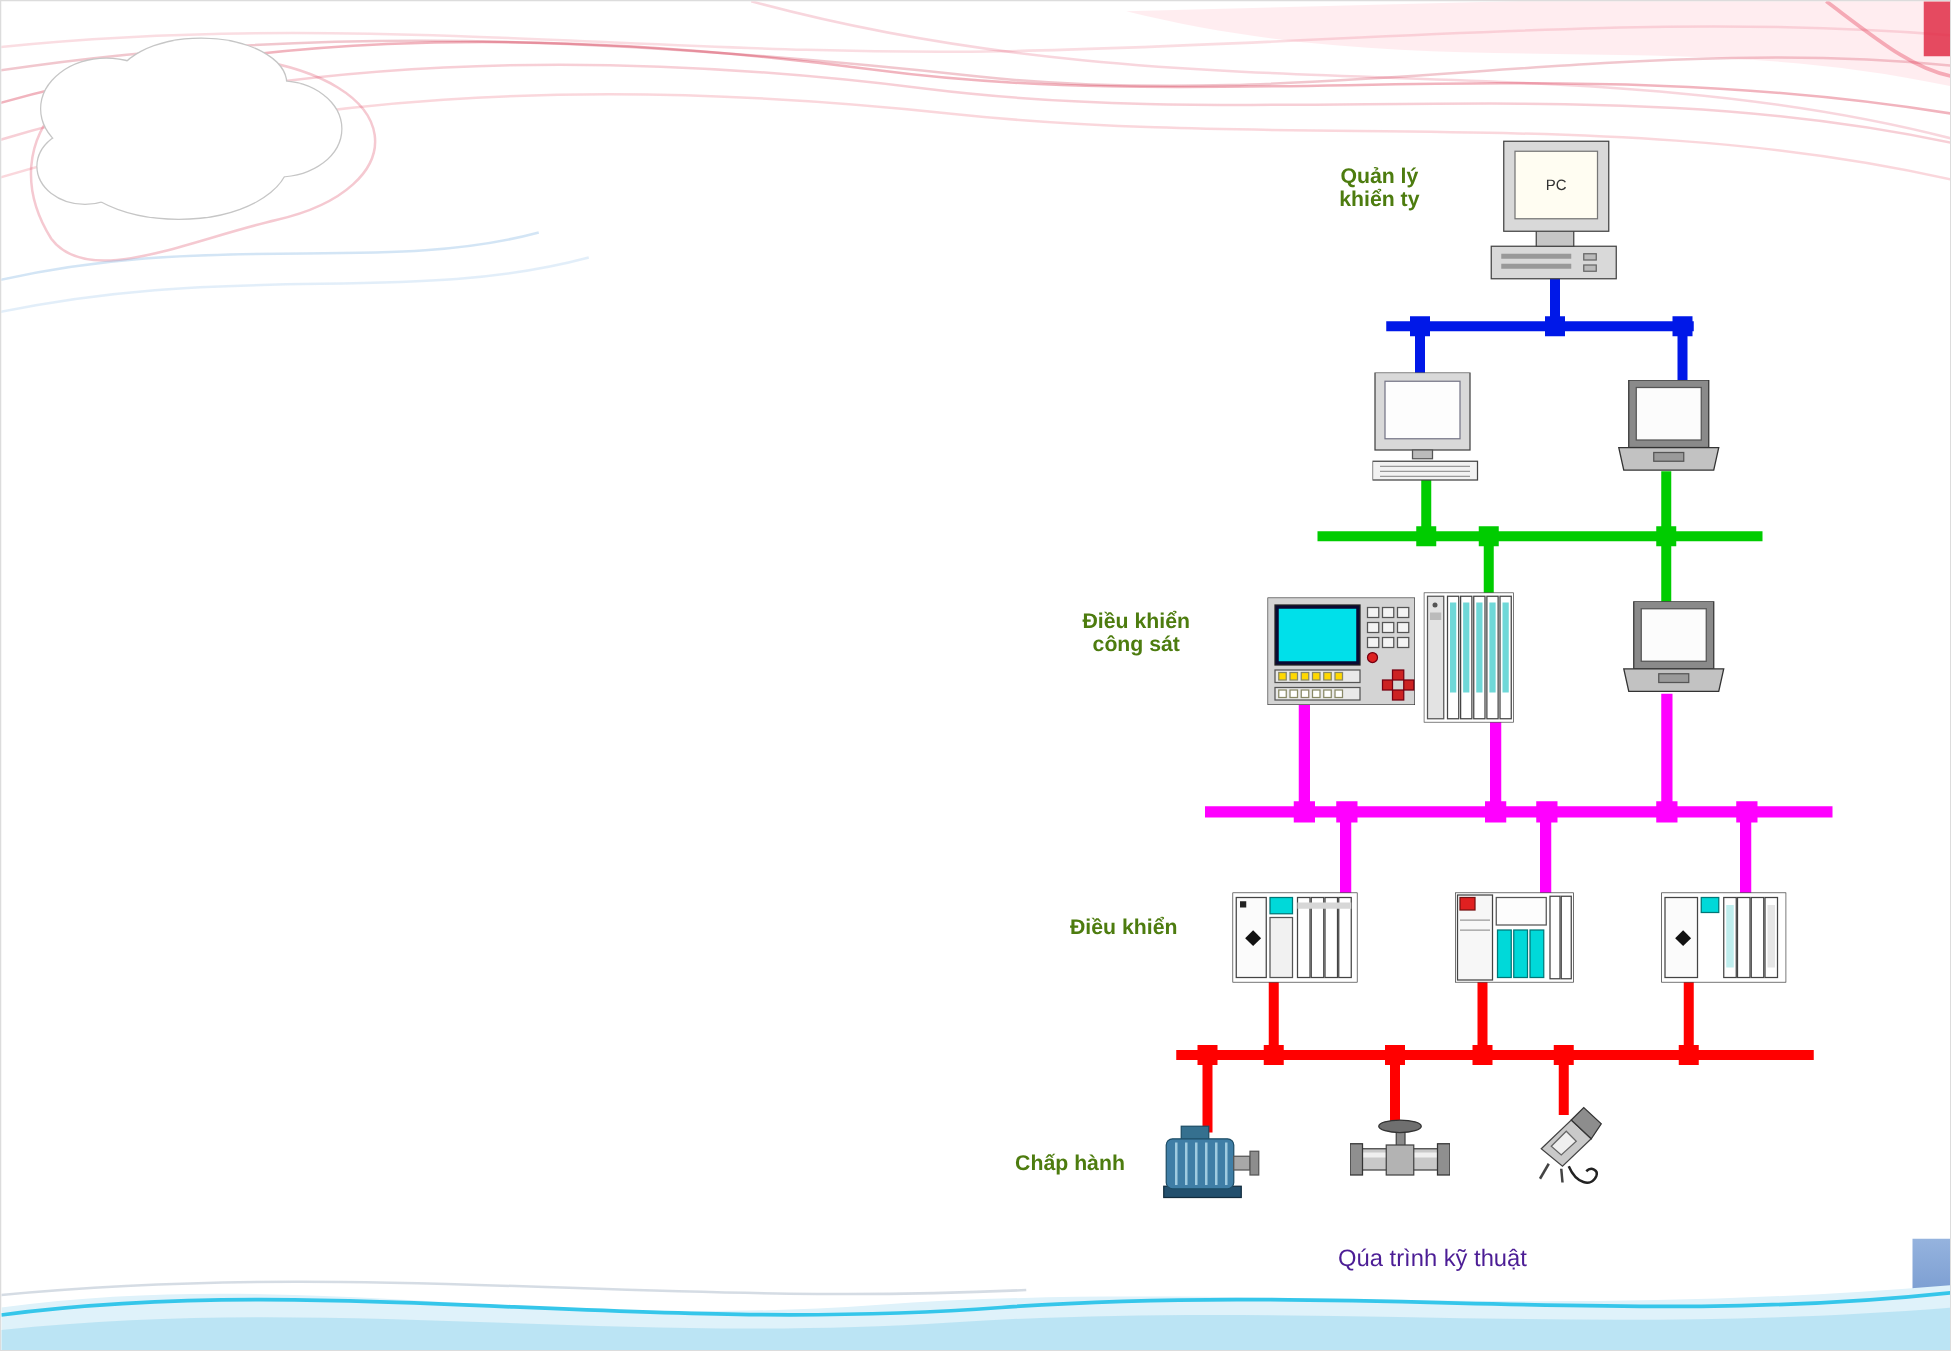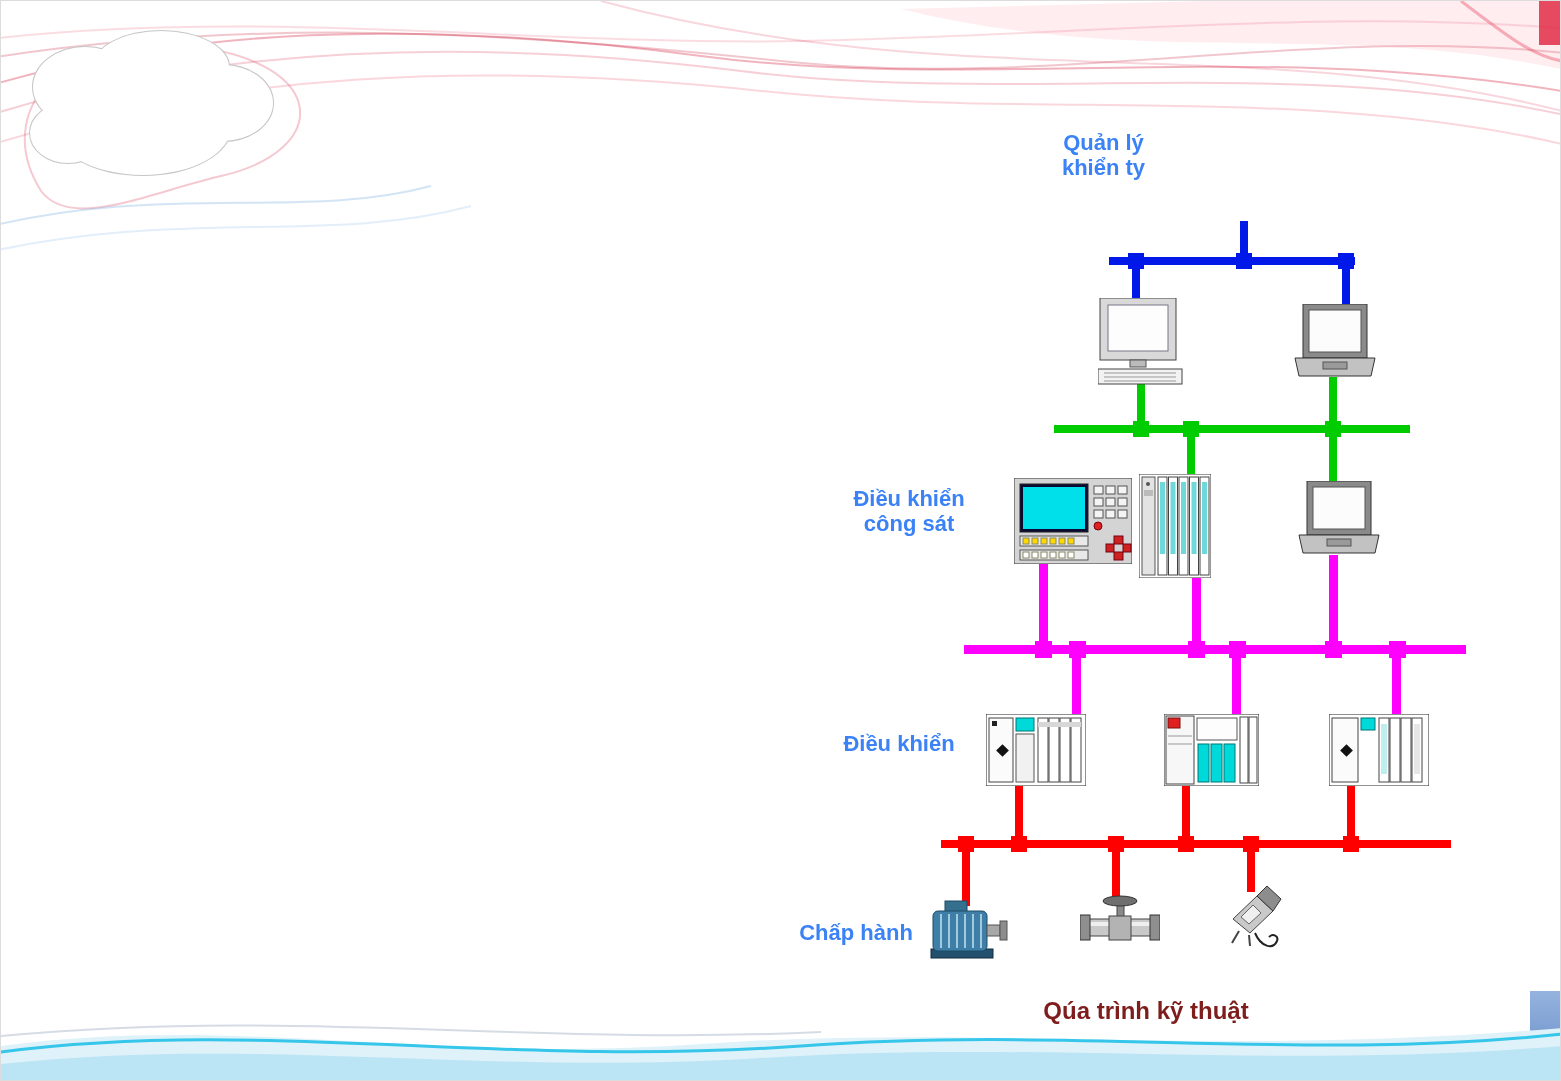--- a/index.html
+++ b/index.html
@@ -3,24 +3,24 @@
 <meta charset="utf-8">
 <style>
   *{box-sizing:border-box}
   html,body{margin:0;padding:0;background:#f2f2f2}
   .slide{position:relative;width:1561px;height:1081px;background:#ffffff;overflow:hidden;
          font-family:"Liberation Sans",sans-serif;border:1px solid #dcdcdc}
   .seg,.tap{position:absolute}
   .tap{width:16px;height:16px}
   .dev{position:absolute;z-index:3}
   .dev svg{display:block}
-  .lvl-label{position:absolute;z-index:6;font-weight:bold;font-size:22px;line-height:1.12;
-             color:#3b82f6;text-align:center}
+  .lvl-label{position:absolute;z-index:6;font-weight:bold;font-size:17px;line-height:1.12;
+             color:#4d7c0f;text-align:center}
   .lvl-label span{display:block}
-  .process-label{position:absolute;z-index:6;font-weight:bold;font-size:24px;color:#7f1d1d;
+  .process-label{position:absolute;z-index:6;font-weight:normal;font-size:19px;color:#4c1d95;
                  text-align:center}
   .bgsvg{position:absolute;left:0;top:0;z-index:0;pointer-events:none}
   .wavesvg{position:absolute;left:0;top:1005px;z-index:2;pointer-events:none}
   .side-bar{position:absolute;left:1529px;top:990px;width:32px;height:74px;z-index:1;
             background:linear-gradient(180deg,#95b3de,#6a8fc9)}
   .cloud{position:absolute;left:22px;top:14px;z-index:3}
   .logo-box{position:absolute;left:130px;top:42px;width:82px;height:126px;background:#e60000;
             border:1px solid #a50000;display:flex;flex-direction:column;align-items:center;z-index:4}
   .logo-top{margin-top:3px;width:72px;background:#fffdf0;color:#e60000;font-weight:bold;
             font-size:9px;text-align:center;line-height:13px;height:13px}
@@ -96,20 +96,33 @@
   <div class="tap" style="left: 957px; top: 835px; z-index: 2; background-color: rgb(255, 0, 0);"></div>
   <div class="tap" style="left: 1010px; top: 835px; z-index: 2; background-color: rgb(255, 0, 0);"></div>
   <div class="tap" style="left: 1107px; top: 835px; z-index: 2; background-color: rgb(255, 0, 0);"></div>
   <div class="tap" style="left: 1177px; top: 835px; z-index: 2; background-color: rgb(255, 0, 0);"></div>
   <div class="tap" style="left: 1242px; top: 835px; z-index: 2; background-color: rgb(255, 0, 0);"></div>
   <div class="tap" style="left: 1342px; top: 835px; z-index: 2; background-color: rgb(255, 0, 0);"></div>
   <div class="seg" style="left: 961px; top: 843px; width: 8px; height: 62px; z-index: 2; background-color: rgb(255, 0, 0);"></div>
   <div class="seg" style="left: 1111px; top: 843px; width: 8px; height: 56px; z-index: 2; background-color: rgb(255, 0, 0);"></div>
   <div class="seg" style="left: 1246px; top: 843px; width: 8px; height: 48px; z-index: 2; background-color: rgb(255, 0, 0);"></div>
 
+  <div class="dev" style="left:1188px;top:110px">
+    <svg width="110" height="115" viewBox="0 0 110 115">
+      <rect x="4" y="86" width="100" height="26" fill="#d9d9d9" stroke="#444"></rect>
+      <rect x="12" y="92" width="56" height="4" fill="#999"></rect>
+      <rect x="12" y="100" width="56" height="4" fill="#999"></rect>
+      <rect x="78" y="92" width="10" height="5" fill="#bbb" stroke="#666"></rect>
+      <rect x="78" y="101" width="10" height="5" fill="#bbb" stroke="#666"></rect>
+      <rect x="40" y="72" width="30" height="14" fill="#c6c6c6" stroke="#444"></rect>
+      <rect x="14" y="2" width="84" height="72" fill="#d9d9d9" stroke="#444"></rect>
+      <rect x="23" y="10" width="66" height="54" fill="#fffdf2" stroke="#777"></rect>
+      <text x="56" y="41" font-size="12" text-anchor="middle" fill="#333">PC</text>
+    </svg>
+  </div>
 
   <div class="dev" style="left:1097px;top:297px">
     <svg width="86" height="88" viewBox="0 0 86 88">
       <rect x="2" y="0" width="76" height="62" fill="#d9d9d9" stroke="#444"></rect>
       <rect x="10" y="7" width="60" height="46" fill="#fdfdfd" stroke="#778"></rect>
       <rect x="32" y="62" width="16" height="7" fill="#bbb" stroke="#555"></rect>
       <rect x="0" y="71" width="84" height="15" fill="#f2f2f2" stroke="#444"></rect>
       <line x1="6" y1="75" x2="78" y2="75" stroke="#999"></line>
       <line x1="6" y1="79" x2="78" y2="79" stroke="#999"></line>
       <line x1="6" y1="83" x2="78" y2="83" stroke="#999"></line>

